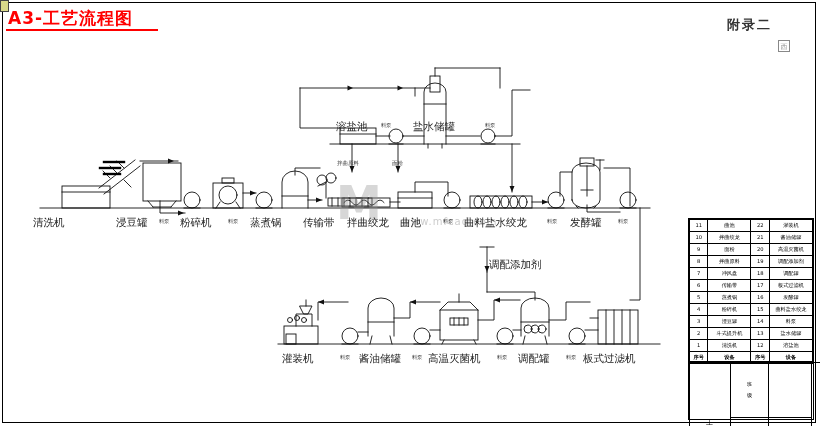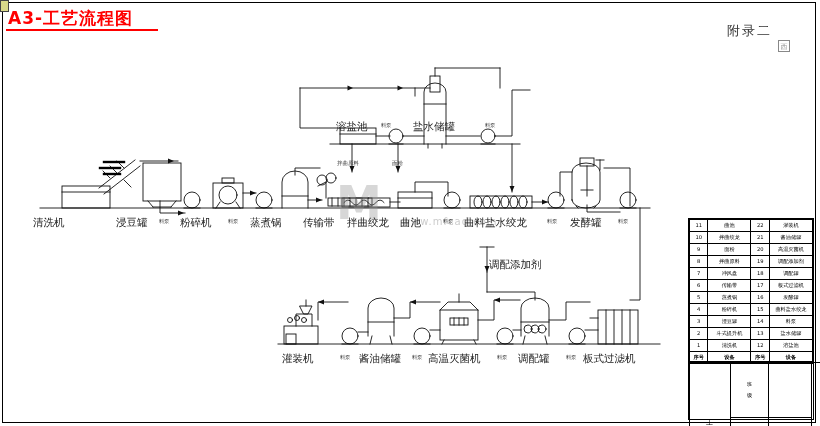--- a/index.html
+++ b/index.html
@@ -5,21 +5,21 @@
   html,body{margin:0;padding:0;background:#fff;}
   body{width:820px;height:426px;overflow:hidden;font-family:"DejaVu Sans","Liberation Sans",sans-serif;}
   #root{position:relative;width:820px;height:426px;background:#ffffff;}
 
   
   .frame-outer{position:absolute;left:2px;top:2px;width:814px;height:421px;border:1px solid #000;box-sizing:border-box;}
   .frame-left-tab{position:absolute;left:0px;top:0px;width:9px;height:12px;background:#d9d98a;border:1px solid #444;box-sizing:border-box;}
 
   .title-red{position:absolute;left:8px;top:7px;color:#ff0000;font-size:17px;font-weight:bold;letter-spacing:1px;font-family:"DejaVu Sans","Liberation Sans",sans-serif;white-space:nowrap;}
   .title-red-underline{position:absolute;left:6px;top:29px;width:152px;height:2px;background:#ff0000;}
-  .appendix{position:absolute;right:48px;top:22px;font-size:13px;color:#333;letter-spacing:2px;white-space:nowrap;}
+  .appendix{position:absolute;right:48px;top:16px;font-size:13px;color:#333;letter-spacing:2px;white-space:nowrap;font-weight:bold;}
   .appendix-box{position:absolute;right:30px;top:40px;width:12px;height:12px;border:1px solid #888;color:#999;font-size:7px;line-height:12px;text-align:center;box-sizing:border-box;}
 
   
   svg.diagram{position:absolute;left:0;top:0;width:820px;height:426px;}
 
   
   .lbl{position:absolute;font-size:9.5px;color:#222;white-space:nowrap;font-family:"DejaVu Sans","Liberation Sans",sans-serif;}
   .lbl.big{font-size:10.5px;}
   .lbl.pump{font-size:5.2px;color:#333;letter-spacing:0px;}
   .lbl.tiny{font-size:5.5px;color:#333;}

